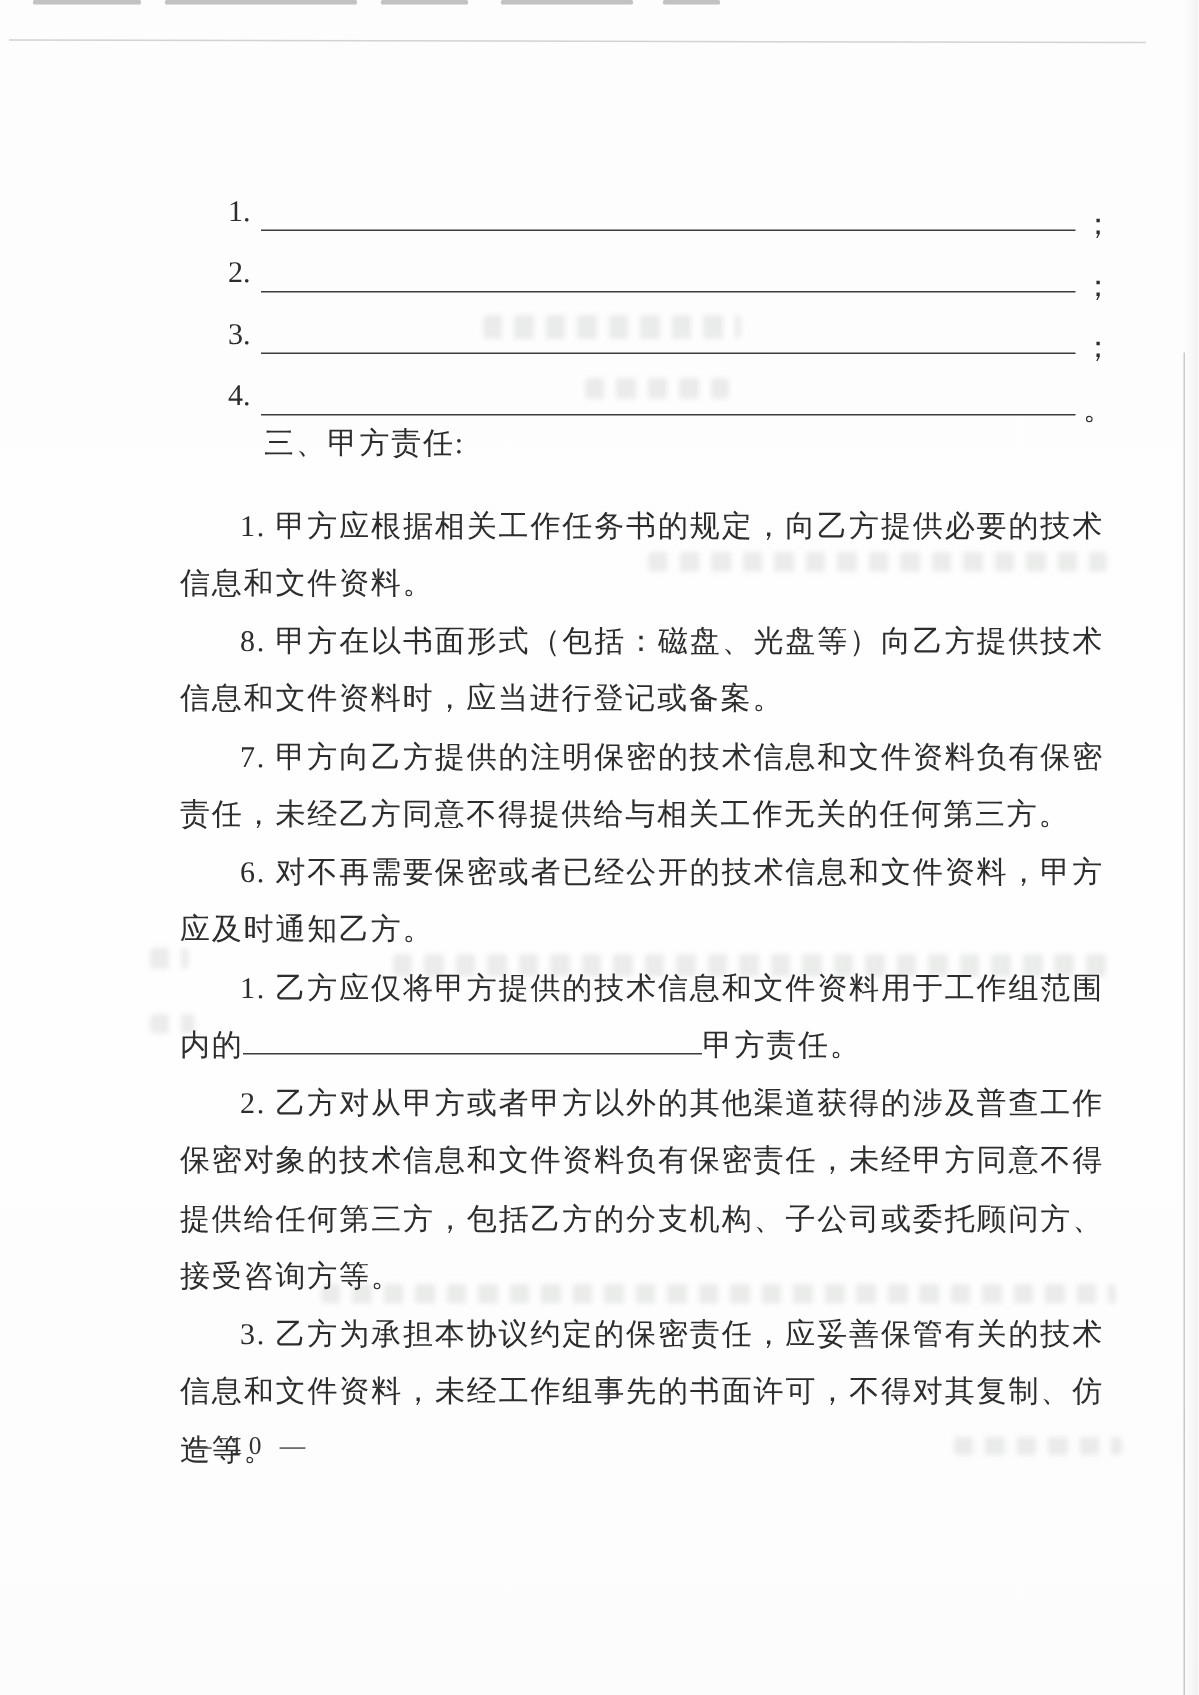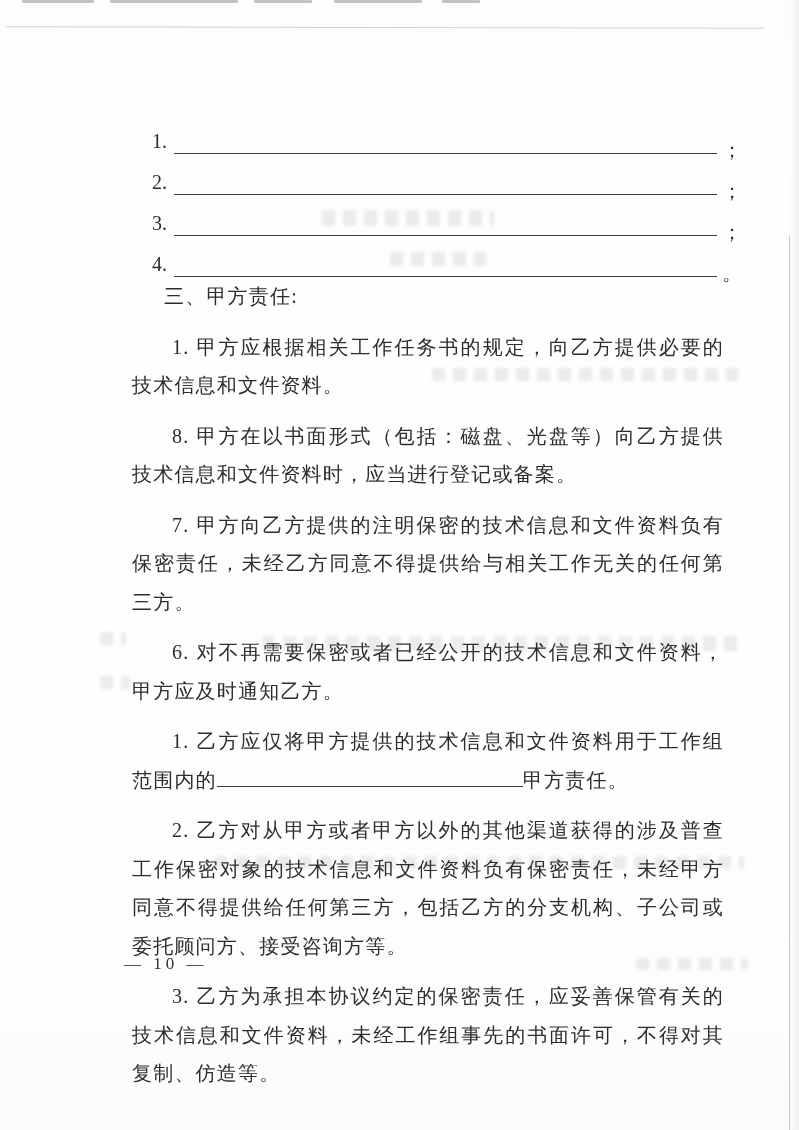--- a/index.html
+++ b/index.html
@@ -19,23 +19,23 @@
   .bleed{position:absolute;filter:blur(1.6px);opacity:.55;border-radius:3px;
     background:repeating-linear-gradient(90deg,rgba(138,148,140,.30) 0 13px,rgba(138,148,140,0) 13px 21px);}
 
   
   .content{position:absolute;left:120px;top:121px;width:616px;font-size:20px;letter-spacing:1.2px;}
   .blank-row{height:41px;display:flex;padding-left:32px;}
   .blank-row .num{line-height:41px;font-size:20px;letter-spacing:0;}
   .blank-row .rule{flex:1;border-bottom:1.6px solid #3c3c3c;align-self:flex-end;margin:0 5px 8px 7px;}
   .blank-row .punct{align-self:flex-end;margin-bottom:2px;line-height:20px;width:14px;}
 
-  .heading{margin:4px;text-indent:2em;line-height:38.5px;}
+  .heading{margin:16px;text-indent:2em;line-height:38.5px;}
   .heading-first{margin-top:-8px;}
-  .para{margin:12px;text-indent:2em;line-height:38.5px;text-align:justify;text-justify:inter-ideograph;}
+  .para{margin:0;text-indent:2em;line-height:38.5px;text-align:justify;text-justify:inter-ideograph;}
   .inline-rule{display:inline-block;width:306px;height:1.05em;border-bottom:1.6px solid #3c3c3c;vertical-align:baseline;}
 
   .page-number{position:absolute;left:124px;top:954px;font-size:17px;letter-spacing:4px;color:#333;}
 </style>
 </head>
 <body>
 
 <div class="doc-page">
 
   <div class="top-dash" style="left:22px;width:72px;"></div>

